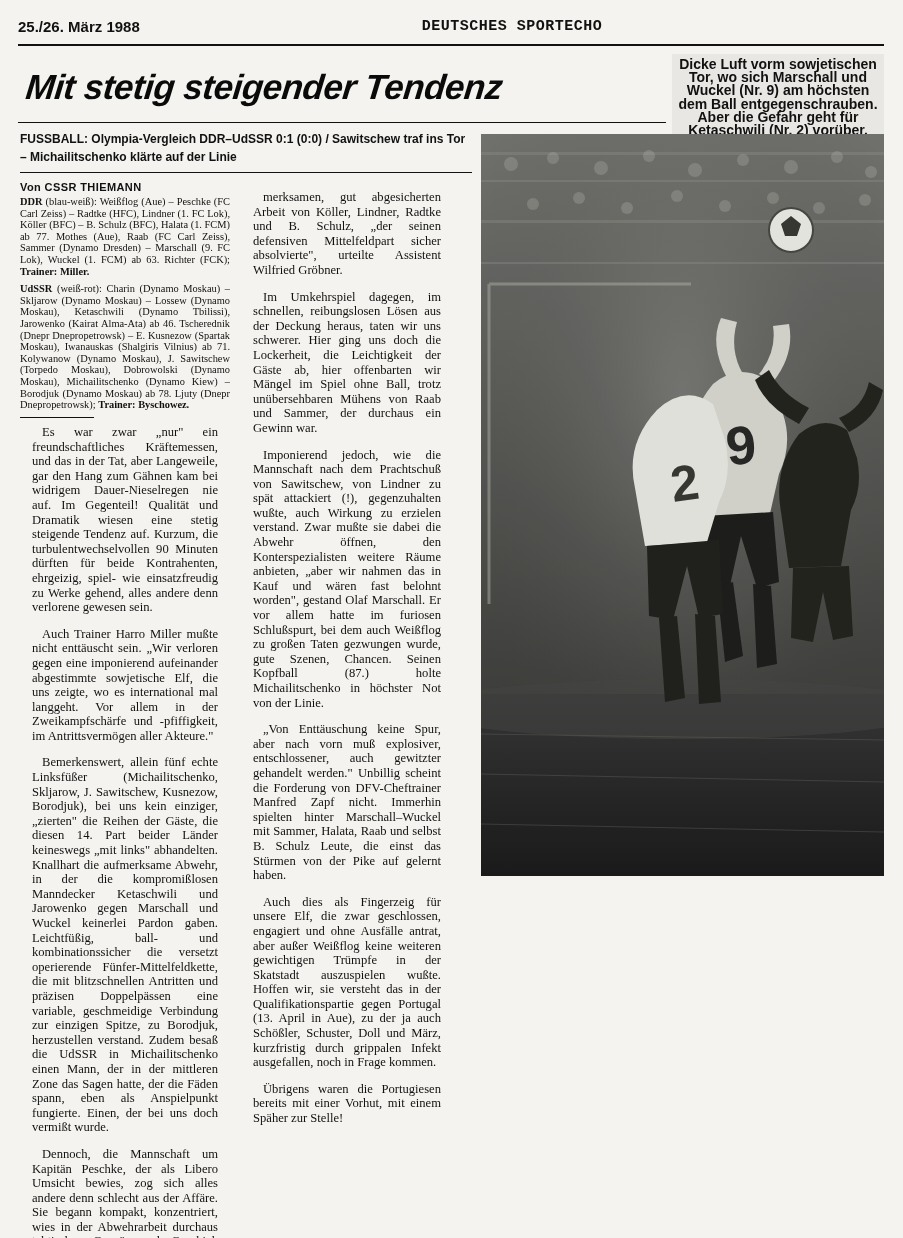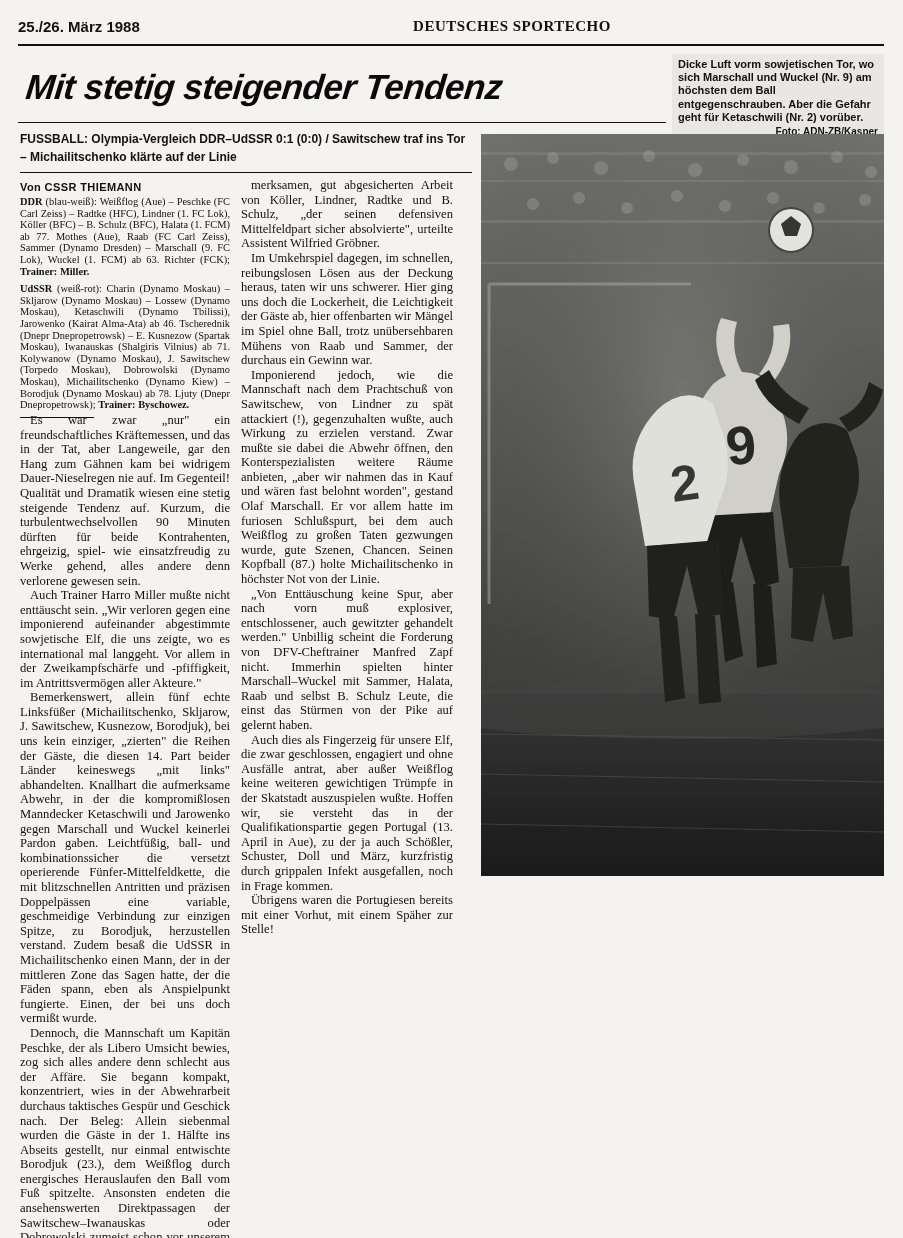--- a/index.html
+++ b/index.html
@@ -36,21 +36,21 @@
   }
   .masthead-date {
     font-family: "Liberation Sans", sans-serif;
     font-weight: bold;
     font-size: 15px;
     letter-spacing: 0px;
     color: #111;
     width: 210px;
   }
   .masthead-paper {
-    font-family: Liberation Serif, serif;
+    font-family: Liberation Mono, monospace;
     font-weight: bold;
     font-size: 15px;
     letter-spacing: 0.5px;
     color: #111;
     flex: 1;
     text-align: center;
     padding-right: 100px;
   }
   .rule-top {
     position: absolute;
@@ -109,25 +109,25 @@
   .caption-box {
     position: absolute;
     left: 672px; top: 54px;
     width: 212px;
     background: #e8e7e3;
     padding: 4px 6px 6px 6px;
     box-sizing: border-box;
   }
   .caption-text {
     font-family: "Liberation Sans", sans-serif;
-    font-size: 11px;
+    font-size: 14px;
     line-height: 13.2px;
     font-weight: bold;
     color: #111;
-    text-align: left;
+    text-align: center;
   }
   .caption-credit {
     font-family: "Liberation Sans", sans-serif;
     font-size: 10px;
     font-weight: bold;
     color: #111;
     text-align: right;
     margin-top: 2px;
   }
   
@@ -172,21 +172,21 @@
     color: #111;
   }
   .lineup b { font-weight: bold; }
   .lineup p { margin: 0 0 6px 0; text-indent: 0; }
   .lineup .indented { padding-left: 14px; }
   .lineup-rule {
     border-top: 1px solid #111;
     width: 74px;
     margin: 3px 0 4px 0;
   }
-  .body-text p { margin: 0; }
+  .body-text p { margin: 12px; }
   .bottom-rule {
     position: absolute;
     left: 18px; top: 1226px;
     width: 866px;
     border-top: 0px solid #111;
   }
 </style>
 </head>
 <body>
 

